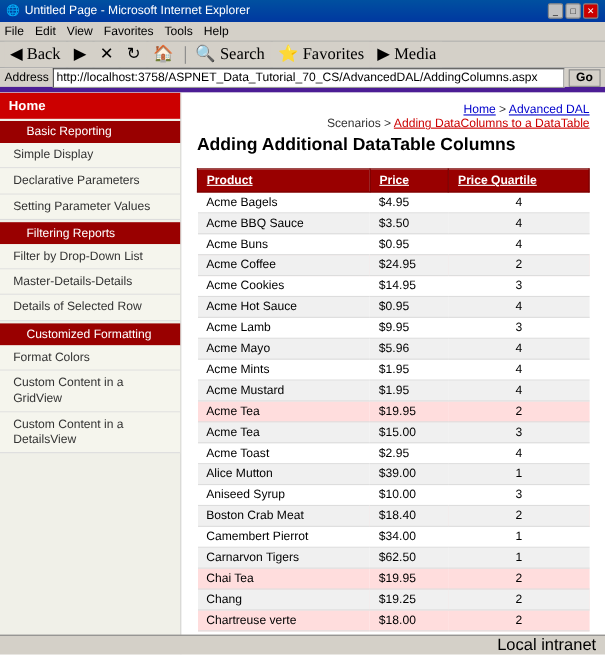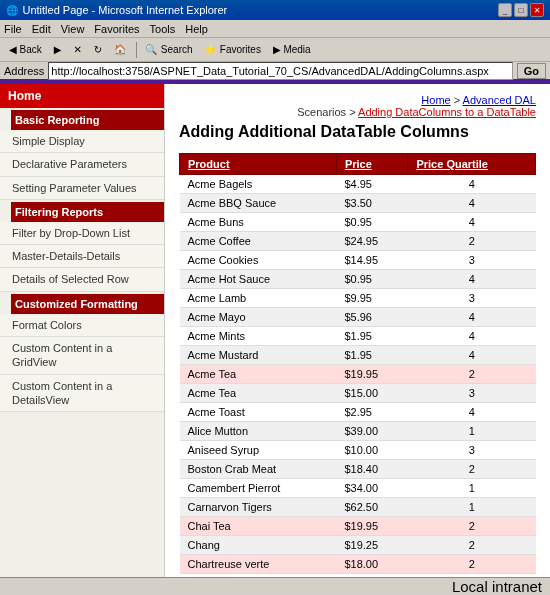--- a/index.html
+++ b/index.html
@@ -31,21 +31,21 @@
     }
     .menu-item { cursor: pointer; }
 
     
     .toolbar {
       background: #d4d0c8; padding: 2px 4px; display: flex; align-items: center;
       gap: 2px; height: 24px; border-bottom: 1px solid #aaa;
     }
     .tool-btn {
       background: #d4d0c8; border: 1px solid transparent; padding: 1px 4px;
-      font-size: 10px; cursor: pointer; display: flex; align-items: center; gap: 2px;
+      font-size: 15px; cursor: pointer; display: flex; align-items: center; gap: 2px; font-family: Liberation Serif, serif;
     }
     .tool-separator { width: 1px; background: #888; height: 16px; margin: 0 2px; }
 
     
     .address-bar {
       background: #d4d0c8; padding: 2px 4px; display: flex; align-items: center;
       gap: 4px; height: 22px; border-bottom: 5px solid #4c1d95; font-size: 11px;
     }
     .address-label { font-size: 11px; }
     .address-input {
@@ -76,24 +76,23 @@
     .sidebar-header {
       background: #cc0000;
       color: white;
       padding: 5px 8px;
       font-weight: bold;
       font-size: 12px;
     }
     .sidebar-section {
       background: #990000;
       color: white;
-      padding: 4px 4px;
-      font-weight: bold;
+      padding: 4px 24px;
+      font-weight: normal;
       margin-top: 2px;
-      margin-left: 11px;
     }
     .sidebar-item {
       padding: 4px 12px;
       color: #333;
       cursor: pointer;
       border-bottom: 1px solid #ddd;
       background: #f5f5ed;
       line-height: 1.3;
     }
 

